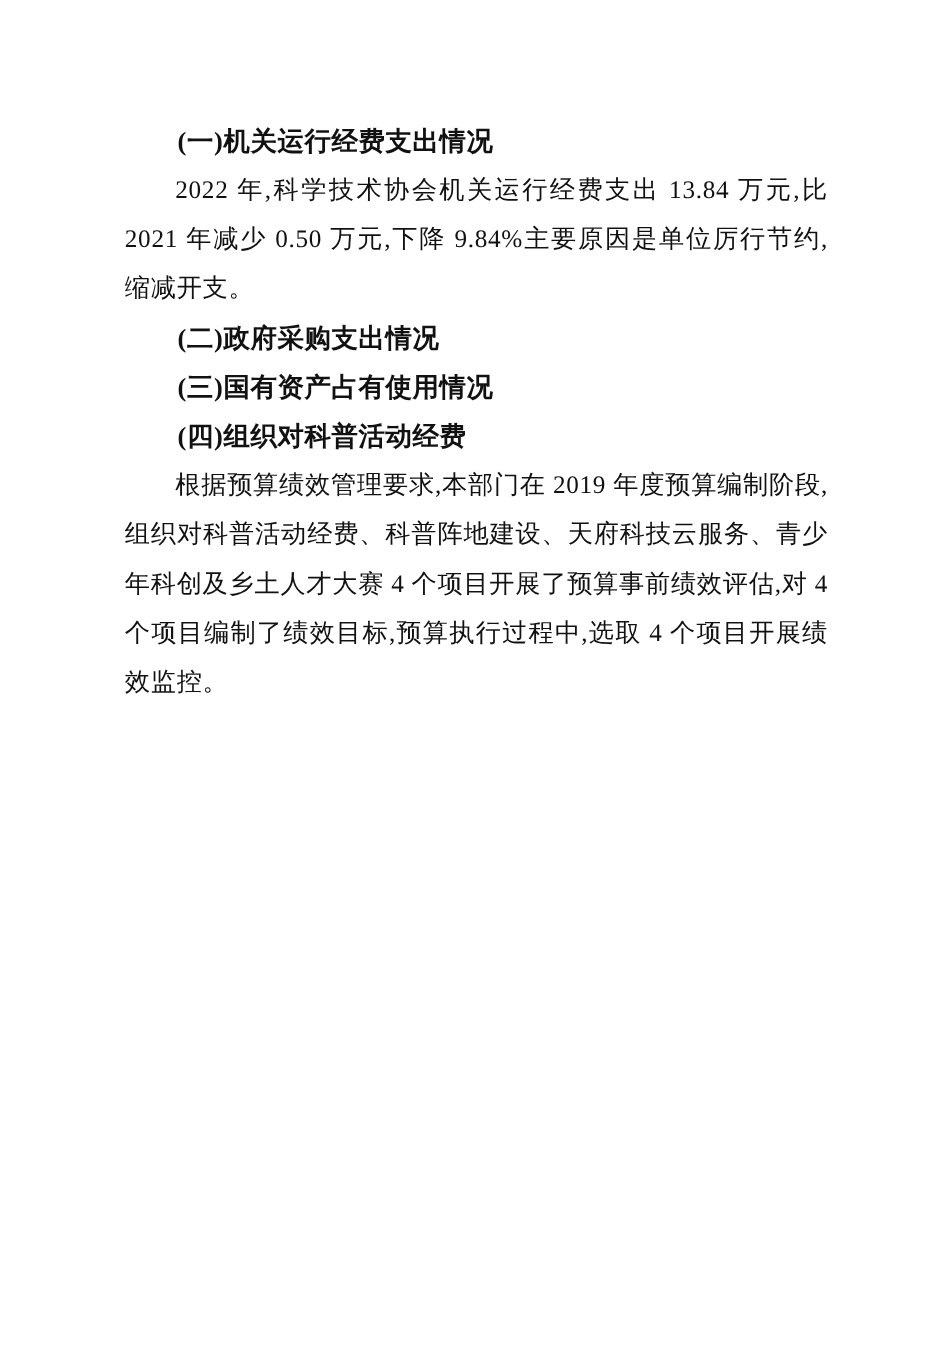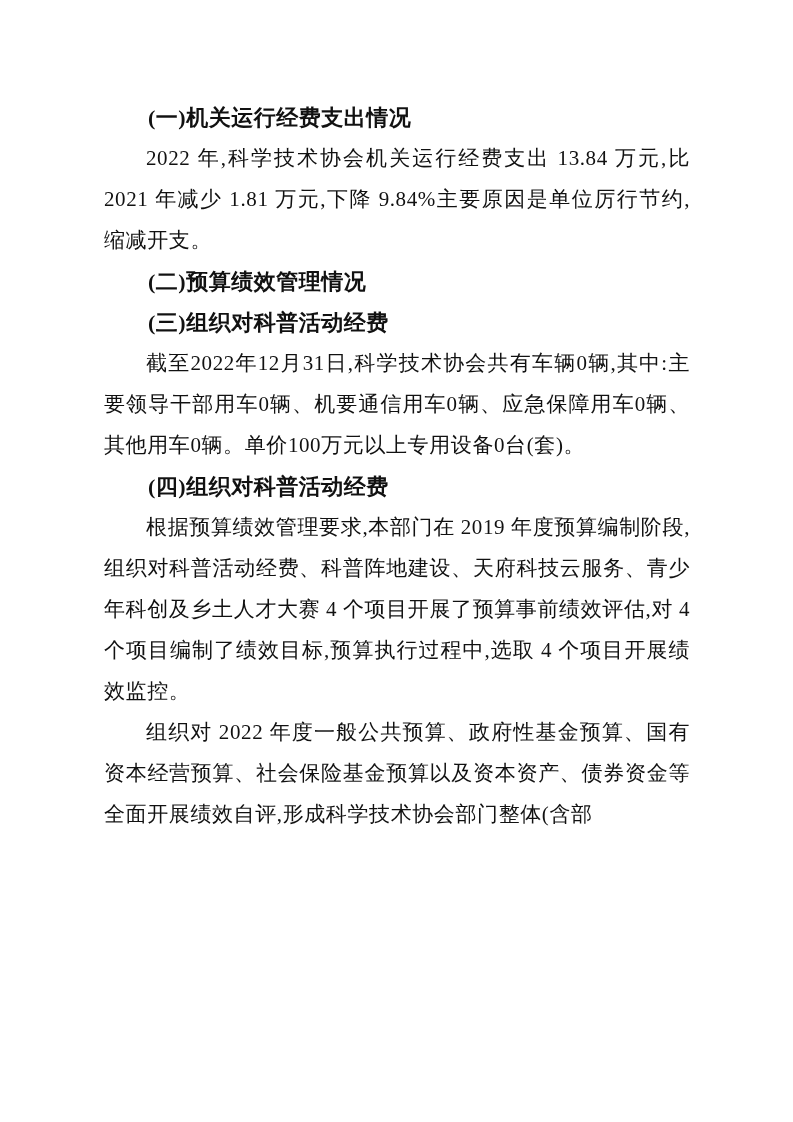--- a/index.html
+++ b/index.html
@@ -55,29 +55,27 @@
     color: #222222;
   }
 </style>
 </head>
 <body>
 
 <div class="page">
   <div class="content">
 
     <h3 class="section-heading">(一)机关运行经费支出情况</h3>
-    <p class="body-paragraph">2022 年,科学技术协会机关运行经费支出 13.84 万元,比 2021 年减少 1.81 万元,下降 9.84%主要原因是单位厉行节约,缩减开支。</p>
+    <p class="body-paragraph">2022 年,科学技术协会机关运行经费支出 13.84 万元,比 2021 年减少 0.50 万元,下降 9.84%主要原因是单位厉行节约,缩减开支。</p>
 
-    <h3 class="section-heading">(二)预算绩效管理情况</h3>
+    <h3 class="section-heading">(二)政府采购支出情况</h3>
 
-    <h3 class="section-heading">(三)组织对科普活动经费</h3>
-    <p class="body-paragraph">截至2022年12月31日,科学技术协会共有车辆0辆,其中:主要领导干部用车0辆、机要通信用车0辆、应急保障用车0辆、其他用车0辆。单价100万元以上专用设备0台(套)。</p>
+    <h3 class="section-heading">(三)国有资产占有使用情况</h3>
 
     <h3 class="section-heading">(四)组织对科普活动经费</h3>
     <p class="body-paragraph">根据预算绩效管理要求,本部门在 2019 年度预算编制阶段,组织对科普活动经费、科普阵地建设、天府科技云服务、青少年科创及乡土人才大赛 4 个项目开展了预算事前绩效评估,对 4 个项目编制了绩效目标,预算执行过程中,选取 4 个项目开展绩效监控。</p>
-    <p class="body-paragraph">组织对 2022 年度一般公共预算、政府性基金预算、国有资本经营预算、社会保险基金预算以及资本资产、债券资金等全面开展绩效自评,形成科学技术协会部门整体(含部</p>
 
   </div>
 
   <div class="page-footer">
     <span class="page-number">15</span>
   </div>
 </div>
 
 </body></html>

